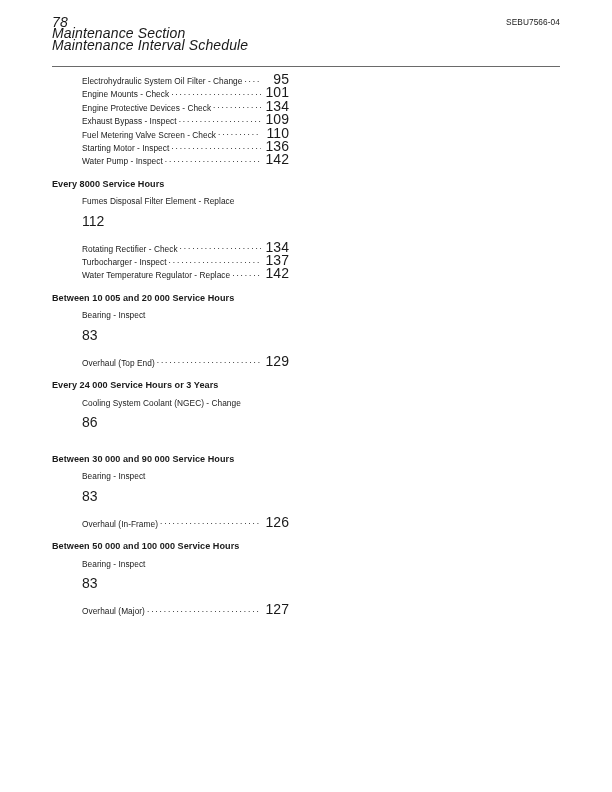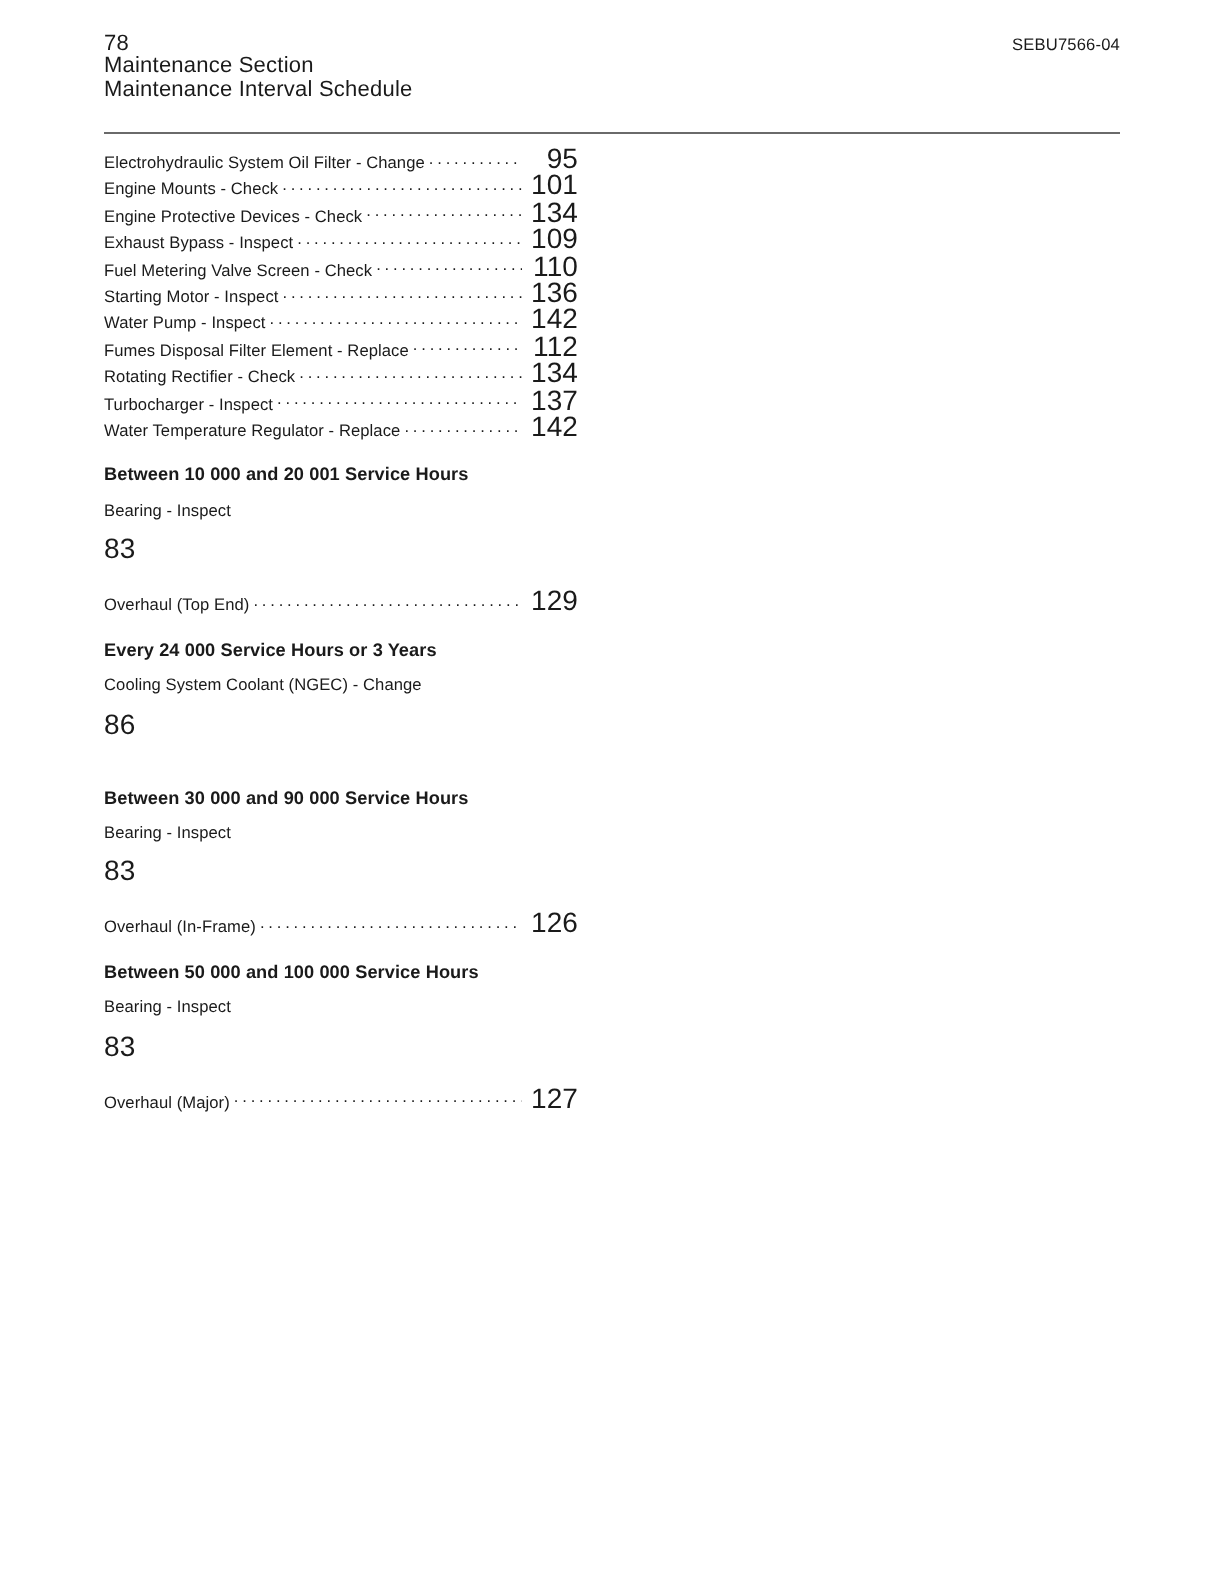--- a/index.html
+++ b/index.html
@@ -26,23 +26,24 @@
 
   
   .header {
     position: absolute;
     left: 52px;
     top: 17px;
     width: 508px;
   }
   .header-left {
     float: left;
-    font-size: 11px;
+    font-size: 14px;
     line-height: 11.4px;
     letter-spacing: 0.01em;
+    font-style: italic;
   }
   .header-right {
     float: right;
     font-size: 8.3px;
     line-height: 11.4px;
     text-align: right;
     letter-spacing: 0.01em;
   }
   .header-line { display: block; white-space: pre; }
   .clear { clear: both; }
@@ -80,20 +81,21 @@
   
   .group-heading + .entry { margin-top: 6px; flex-direction: column; }
 
   .entry {
     display: flex;
     align-items: baseline;
     font-size: 8.3px;
     line-height: 11.4px;
     letter-spacing: 0.005em;
     white-space: nowrap;
+    margin-left: 30px;
   }
 
   .entry-title {
     flex: 0 0 auto;
     padding-right: 2px;
   }
 
   .entry-leader {
     flex: 1 1 auto;
     overflow: hidden;
@@ -169,20 +171,21 @@
           <span class="entry-leader"></span>
           <span class="entry-page">136</span>
         </div>
         <div class="entry">
           <span class="entry-title">Water Pump - Inspect</span>
           <span class="entry-leader"></span>
           <span class="entry-page">142</span>
         </div>
       </div>
       <div class="toc-group">
+        <div class="group-heading">Every 8000 Service Hours</div>
         <div class="entry">
           <span class="entry-title">Fumes Disposal Filter Element - Replace</span>
           <span class="entry-leader"></span>
           <span class="entry-page">112</span>
         </div>
         <div class="entry">
           <span class="entry-title">Rotating Rectifier - Check</span>
           <span class="entry-leader"></span>
           <span class="entry-page">134</span>
         </div>
@@ -191,21 +194,21 @@
           <span class="entry-leader"></span>
           <span class="entry-page">137</span>
         </div>
         <div class="entry">
           <span class="entry-title">Water Temperature Regulator - Replace</span>
           <span class="entry-leader"></span>
           <span class="entry-page">142</span>
         </div>
       </div>
       <div class="toc-group">
-        <div class="group-heading">Between 10 000 and 20 001 Service Hours</div>
+        <div class="group-heading">Between 10 005 and 20 000 Service Hours</div>
         <div class="entry">
           <span class="entry-title">Bearing - Inspect</span>
           <span class="entry-leader"></span>
           <span class="entry-page">83</span>
         </div>
         <div class="entry">
           <span class="entry-title">Overhaul (Top End)</span>
           <span class="entry-leader"></span>
           <span class="entry-page">129</span>
         </div>

